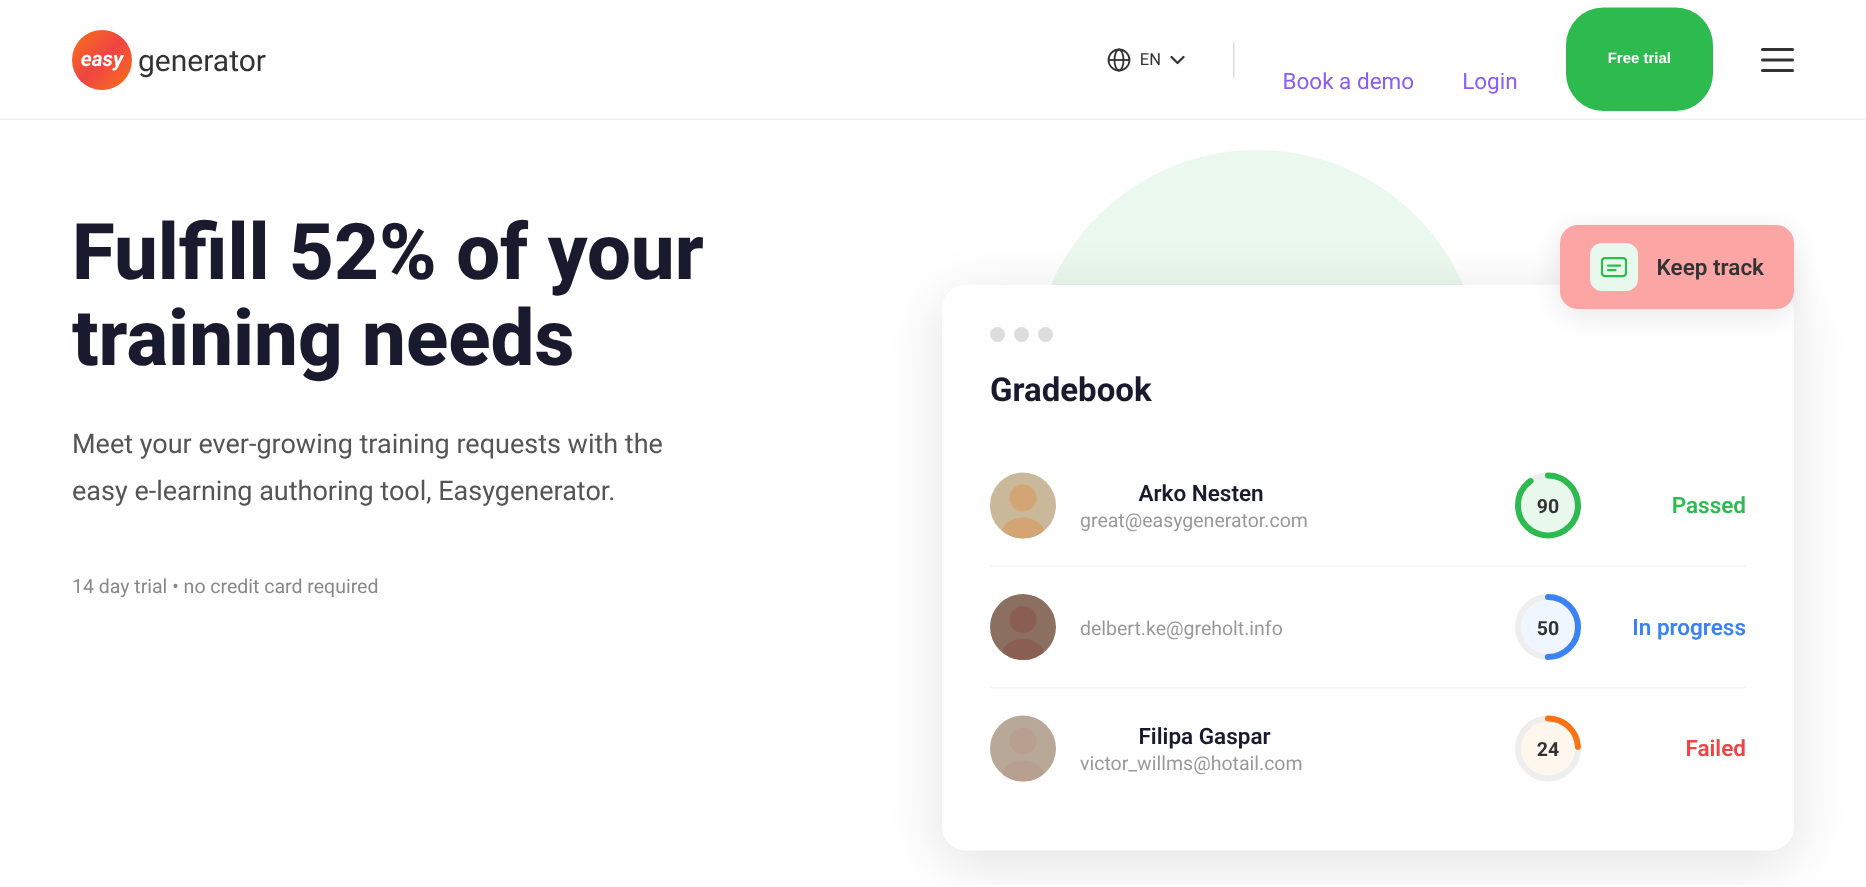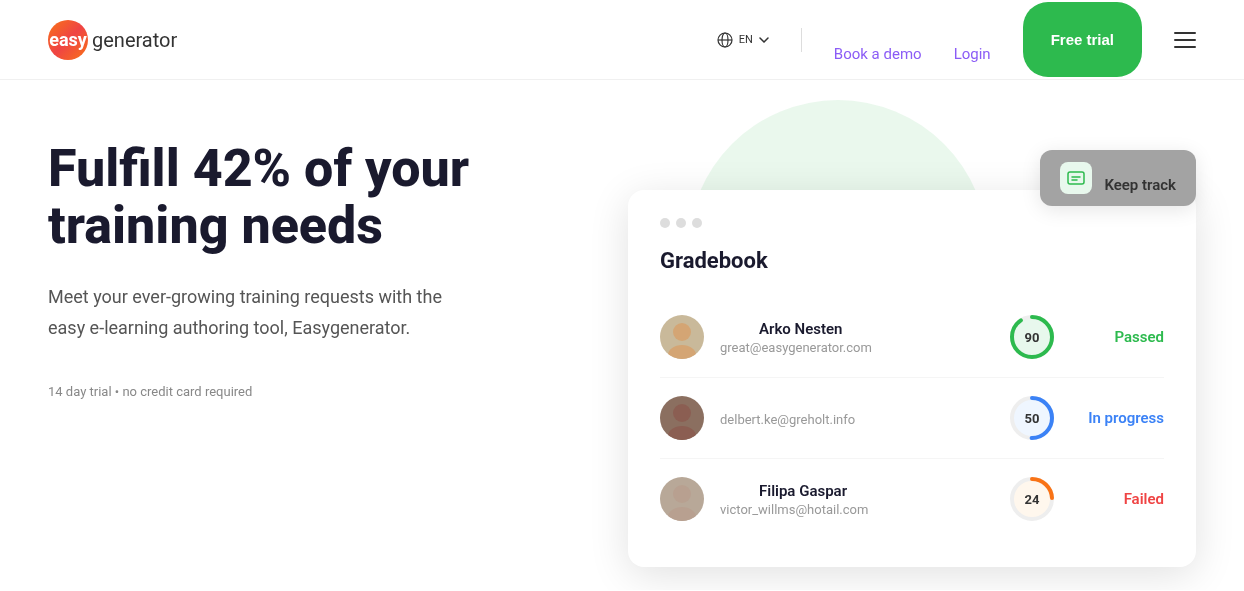--- a/index.html
+++ b/index.html
@@ -28,22 +28,23 @@
     }
     .logo-icon {
       width: 40px;
       height: 40px;
       border-radius: 50%;
       background: linear-gradient(135deg, #f97316 0%, #ef4444 50%, #f97316 100%);
       display: flex;
       align-items: center;
       justify-content: center;
       color: white;
-      font-size: 18px;
+      font-size: 14px;
       font-weight: 700;
+      font-style: italic;
     }
     .logo-text {
       font-size: 20px;
       font-weight: 400;
       color: #333;
     }
     .nav-right {
       display: flex;
       align-items: center;
       gap: 32px;
@@ -67,21 +68,21 @@
       text-decoration: none;
       cursor: pointer;
       margin-top: 28px;
     }
     .free-trial-btn {
       background: #2dba4e;
       color: white;
       border: none;
       border-radius: 25px;
       padding: 29px 28px;
-      font-size: 15px;
+      font-size: 10px;
       font-weight: 600;
       cursor: pointer;
       text-align: center;
     }
     .hamburger {
       display: flex;
       flex-direction: column;
       gap: 5px;
       cursor: pointer;
     }
@@ -160,25 +161,25 @@
       background: rgba(45, 186, 78, 0.08);
       bottom: 30px;
       left: 200px;
     }
 
     
     .keep-track-pill {
       position: absolute;
       top: 20px;
       right: 0;
-      background: #a3a3a3;
+      background: #fca5a5;
       border-radius: 12px;
       padding: 12px 20px;
       display: flex;
-      align-items: flex-end;
+      align-items: center;
       gap: 12px;
       box-shadow: 0 4px 20px rgba(0,0,0,0.1);
       z-index: 10;
     }
     .keep-track-icon {
       width: 32px;
       height: 32px;
       background: #e8f8ed;
       border-radius: 8px;
       display: flex;
@@ -318,21 +319,21 @@
       <span></span>
       <span></span>
       <span></span>
     </div>
   </div>
 </nav>
 
 <section class="hero">
 
   <div class="hero-left">
-    <h1 class="hero-title">Fulfill 42% of your training needs</h1>
+    <h1 class="hero-title">Fulfill 52% of your training needs</h1>
     <p class="hero-subtitle">Meet your ever-growing training requests with the easy e-learning authoring tool, Easygenerator.</p>
     <p class="trial-note">14 day trial • no credit card required</p>
   </div>
 
   <div class="hero-right">
     <div class="blob"></div>
     <div class="blob2"></div>
 
     <div class="keep-track-pill">
       <div class="keep-track-icon">

